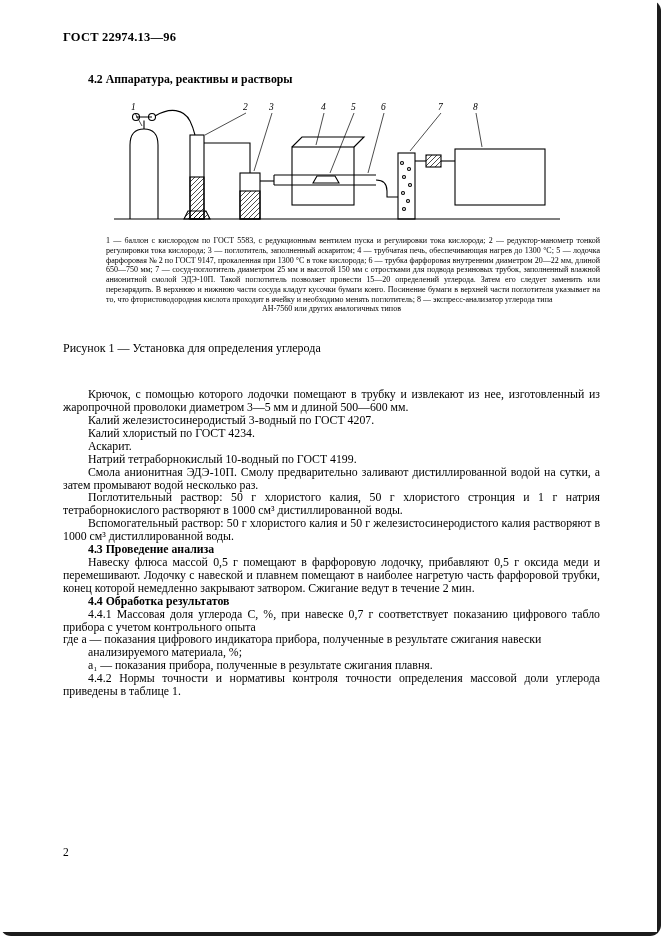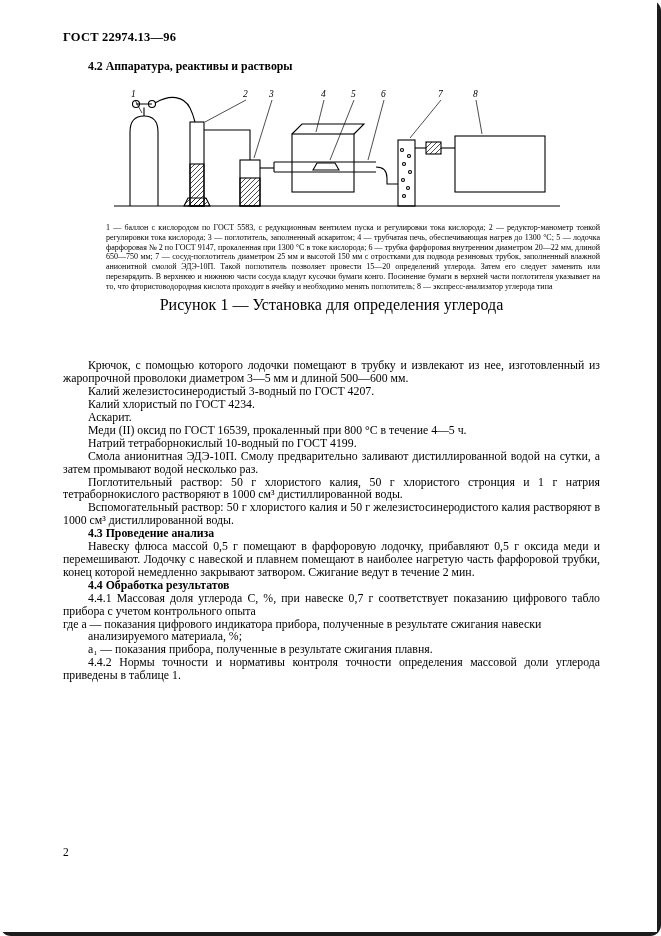--- a/index.html
+++ b/index.html
@@ -4,29 +4,29 @@
 <style>
   * { margin:0; padding:0; box-sizing:border-box; }
   html,body { background:#fff; }
   .page {
     position:relative; width:661px; height:936px; background:#fff;
     font-family:"Liberation Serif","DejaVu Serif",serif; color:#000; overflow:hidden;border-radius:11px;
   }
   .scan-edge-right { position:absolute; right:0; top:0; width:4px; height:100%; background:#1c1c1c; }
   .scan-edge-bottom { position:absolute; left:0; bottom:0; width:100%; height:4px; background:#1c1c1c; }
   .doc-header { position:absolute; left:63px; top:30px; font-weight:bold; font-size:12.5px; letter-spacing:.2px; }
-  .content { position:absolute; left:63px; top:60px; width:537px; font-size:11.8px; line-height:12.9px; text-align:justify; }
+  .content { position:absolute; left:63px; top:73px; width:537px; font-size:11.8px; line-height:12.9px; text-align:justify; }
   .ind { text-indent:25px; }
   .h-run { font-weight:bold; text-align:left; }
   .figure-wrap { margin:13px 0 0 45px; }
   svg { display:block; }
   .legend { margin-top:5px; font-size:8px; line-height:9.8px; text-align:justify;margin-left:43px; }
   .legend-last { font-size:8px; line-height:9.8px; text-align:center; }
-  .fig-title { text-align:center; margin-top:8px; font-size:16px; text-indent:0; }
-  .body-text { margin-top:47px; }
+  .fig-title { text-align:left; margin-top:28px; font-size:12px; text-indent:0; }
+  .body-text { margin-top:33px; }
   .formula-row { position:relative; text-align:center; margin:9px 0 9px 0; font-style:italic; }
   .formula-num { position:absolute; right:0; top:0; font-style:normal; }
   .hang { padding-left:25px; text-indent:-25px; text-align:left; }
   .page-num { position:absolute; left:63px; top:846px; font-size:11.5px; }
 </style>
 </head>
 <body>
 
 <div class="page">
 
@@ -123,29 +123,29 @@
           <text x="213" y="11">4</text>
           <text x="243" y="11">5</text>
           <text x="273" y="11">6</text>
           <text x="330" y="11">7</text>
           <text x="365" y="11">8</text>
         </g>
       </svg>
     </div>
 
     <div class="legend">1 — баллон с кислородом по ГОСТ 5583, с редукционным вентилем пуска и регулировки тока кислорода; 2 — редуктор-манометр тонкой регулировки тока кислорода; 3 — поглотитель, заполненный аскаритом; 4 — трубчатая печь, обеспечивающая нагрев до 1300 °С; 5 — лодочка фарфоровая № 2 по ГОСТ 9147, прокаленная при 1300 °С в токе кислорода; 6 — трубка фарфоровая внутренним диаметром 20—22 мм, длиной 650—750 мм; 7 — сосуд-поглотитель диаметром 25 мм и высотой 150 мм с отростками для подвода резиновых трубок, заполненный влажной анионитной смолой ЭДЭ-10П. Такой поглотитель позволяет провести 15—20 определений углерода. Затем его следует заменить или перезарядить. В верхнюю и нижнюю части сосуда кладут кусочки бумаги конго. Посинение бумаги в верхней части поглотителя указывает на то, что фтористоводородная кислота проходит в ячейку и необходимо менять поглотитель; 8 — экспресс-анализатор углерода типа</div>
+    <div class="legend-last">АН-7560 или других аналогичных типов</div>
 
     <p class="fig-title">Рисунок 1 — Установка для определения углерода</p>
 
     <div class="body-text">
       <p class="ind">Крючок, с помощью которого лодочки помещают в трубку и извлекают из нее, изготовленный из жаропрочной проволоки диаметром 3—5 мм и длиной 500—600 мм.</p>
       <p class="ind">Калий железистосинеродистый 3-водный по ГОСТ 4207.</p>
       <p class="ind">Калий хлористый по ГОСТ 4234.</p>
       <p class="ind">Аскарит.</p>
-      <p class="ind">Меди (II) оксид по ГОСТ 16539, прокаленный при 800 °С в течение 4—5 ч.</p>
       <p class="ind">Натрий тетраборнокислый 10-водный по ГОСТ 4199.</p>
       <p class="ind">Смола анионитная ЭДЭ-10П. Смолу предварительно заливают дистиллированной водой на сутки, а затем промывают водой несколько раз.</p>
       <p class="ind">Поглотительный раствор: 50 г хлористого калия, 50 г хлористого стронция и 1 г натрия тетраборнокислого растворяют в 1000 см³ дистиллированной воды.</p>
       <p class="ind">Вспомогательный раствор: 50 г хлористого калия и 50 г железистосинеродистого калия растворяют в 1000 см³ дистиллированной воды.</p>
 
       <p class="h-run ind">4.3 Проведение анализа</p>
       <p class="ind">Навеску флюса массой 0,5 г помещают в фарфоровую лодочку, прибавляют 0,5 г оксида меди и перемешивают. Лодочку с навеской и плавнем помещают в наиболее нагретую часть фарфоровой трубки, конец которой немедленно закрывают затвором. Сжигание ведут в течение 2 мин.</p>
 
       <p class="h-run ind">4.4 Обработка результатов</p>
       <p class="ind">4.4.1 Массовая доля углерода С, %, при навеске 0,7 г соответствует показанию цифрового табло прибора с учетом контрольного опыта</p>

